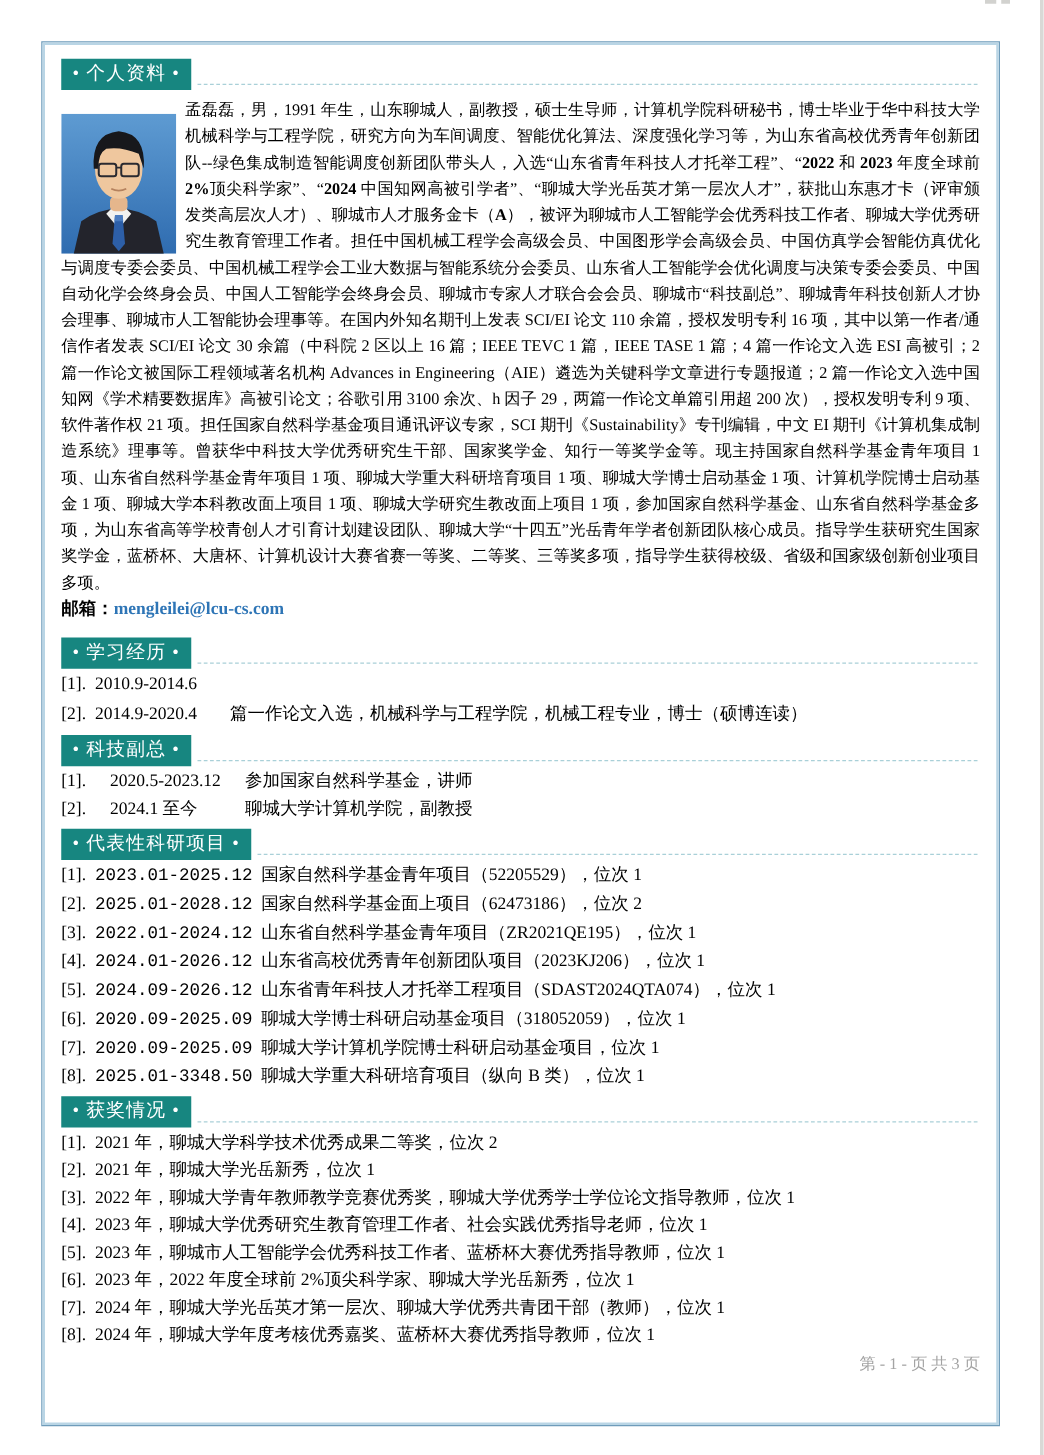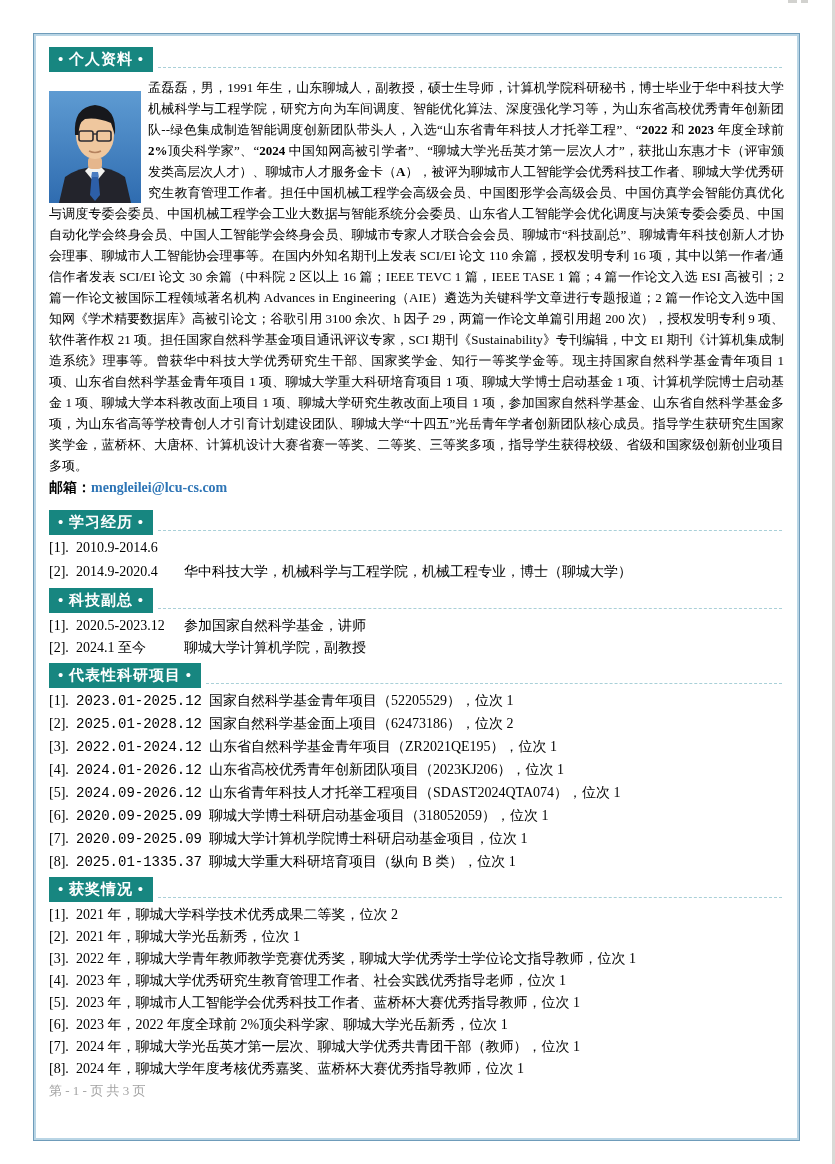--- a/index.html
+++ b/index.html
@@ -14,46 +14,46 @@
     position:absolute;left:33px;top:33px;width:767px;height:1108px;
     border:1px solid #6f9cba;box-sizing:border-box;
   }
   .frame-inner{
     width:100%;height:100%;box-sizing:border-box;
     border:2px solid #b9d5e5;padding:11px 13px 8px 13px;overflow:hidden;
   }
   .sec-header{display:flex;align-items:flex-end;margin:7px 0 5px 0;}
   .sec-header:first-child{margin-top:0;}
   .sec-box{
-    background:#178680;color:#ffffff;font-weight:bold;font-size:15px;
+    background:#178680;color:#ffffff;font-weight:normal;font-size:15px;
     line-height:20px;padding:2px 9px 3px 9px;letter-spacing:1px;white-space:nowrap;
   }
   .sec-line{flex:1;border-bottom:1px dashed #a9d0d8;margin:0 2px 4px 5px;height:0;}
   .para{
     font-size:13px;line-height:21px;text-align:justify;margin:2px 0 0 0;
   }
   .bnum{font-weight:bold;}
   .photo{
     float:left;width:92px;height:112px;margin:14px 7px 0 0;display:block;
   }
   .email-line{font-size:14px;line-height:21px;font-weight:bold;margin:1px 0 12px 0;}
   .email-link{color:#2e75b6;text-decoration:none;font-weight:bold;cursor:pointer;}
   .list{margin:0;}
   .row{display:flex;font-size:14px;line-height:16px;margin:0 0 8px 0;}
   .row .m{flex:none;width:27px;}
   .row .d{flex:none;}
   .edu .d{width:108px;}
-  .work .d{width:108px;}
+  .work .d{width:108px;margin-left:12px;}
   .work .row{margin-bottom:6px;}
   .proj .d{margin-right:7px;font-family:Liberation Mono, monospace;}
   .proj .row{margin-bottom:7px;}
   .awd .row{margin-bottom:6px;}
   .row .t{flex:1;}
   .footer{
-    text-align:left;color:#a3a3a3;font-size:13px;margin-top:4px;line-height:16px;
+    text-align:right;color:#a3a3a3;font-size:13px;margin-top:4px;line-height:16px;
   }
 </style>
 </head>
 <body>
 
 <div class="edge-strip"></div>
 <div class="edge-mark" style="left:788px;width:9px;"></div>
 <div class="edge-mark" style="left:801px;width:7px;"></div>
 
 <div class="frame-outer">
@@ -104,21 +104,21 @@
     <div class="list edu">
 
         <div class="row">
           <span class="m">[1].</span>
           <span class="d">2010.9-2014.6</span>
         </div>
 
         <div class="row">
           <span class="m">[2].</span>
           <span class="d">2014.9-2020.4</span>
-          <span class="t">华中科技大学，机械科学与工程学院，机械工程专业，博士（聊城大学）</span>
+          <span class="t">篇一作论文入选，机械科学与工程学院，机械工程专业，博士（硕博连读）</span>
         </div>
       </div>
 
     <div class="sec-header">
       <span class="sec-box">• 科技副总 •</span>
       <span class="sec-line"></span>
     </div>
     <div class="list work">
 
         <div class="row">
@@ -177,21 +177,21 @@
         </div>
 
         <div class="row">
           <span class="m">[7].</span>
           <span class="d">2020.09-2025.09</span>
           <span class="t">聊城大学计算机学院博士科研启动基金项目，位次 1</span>
         </div>
 
         <div class="row">
           <span class="m">[8].</span>
-          <span class="d">2025.01-1335.37</span>
+          <span class="d">2025.01-3348.50</span>
           <span class="t">聊城大学重大科研培育项目（纵向 B 类），位次 1</span>
         </div>
       </div>
 
     <div class="sec-header">
       <span class="sec-box">• 获奖情况 •</span>
       <span class="sec-line"></span>
     </div>
     <div class="list awd">
 

